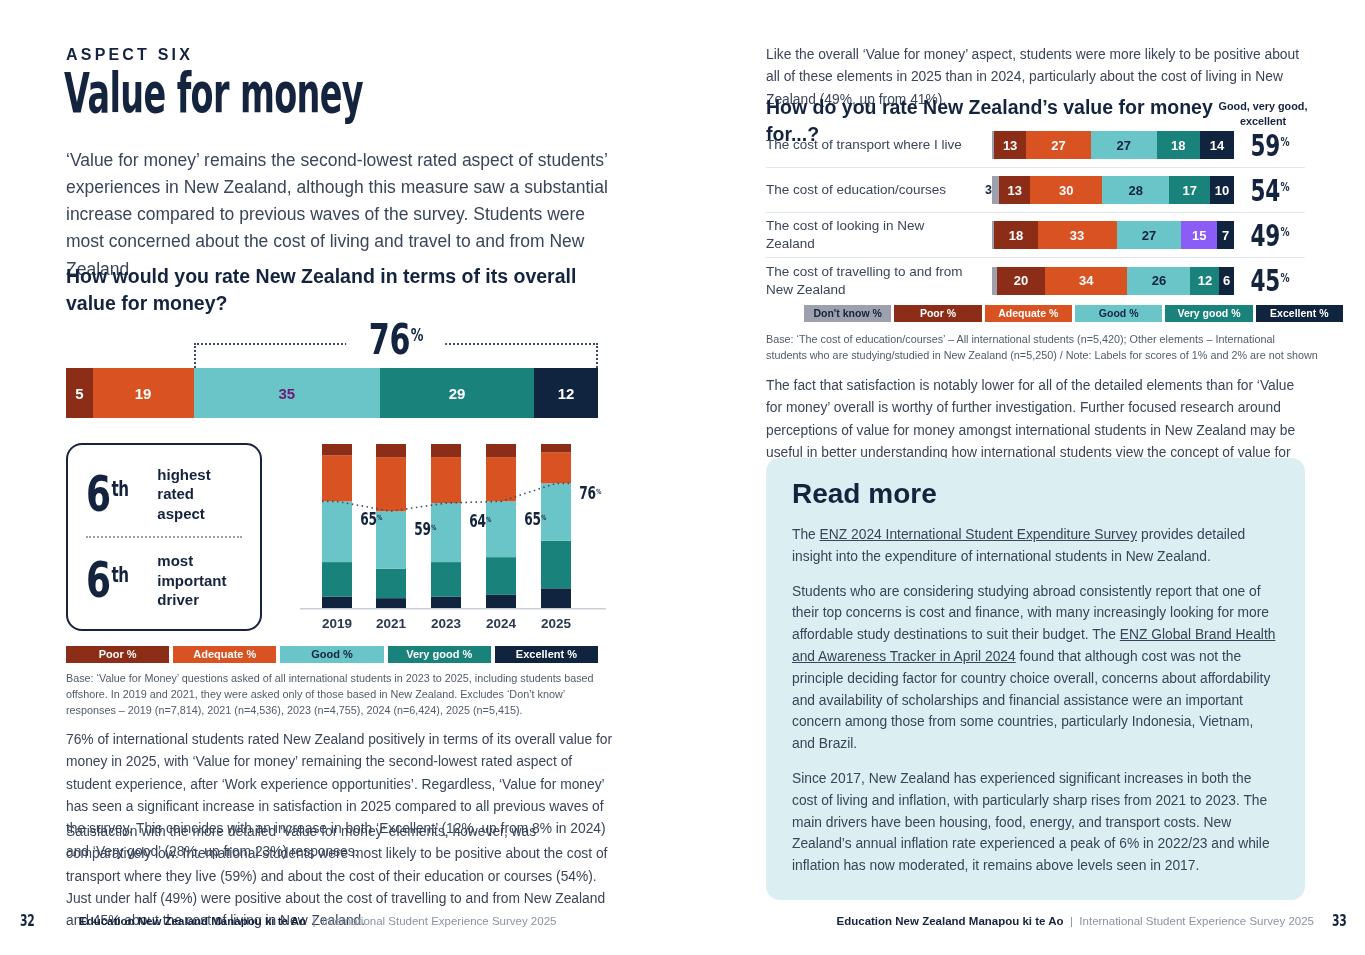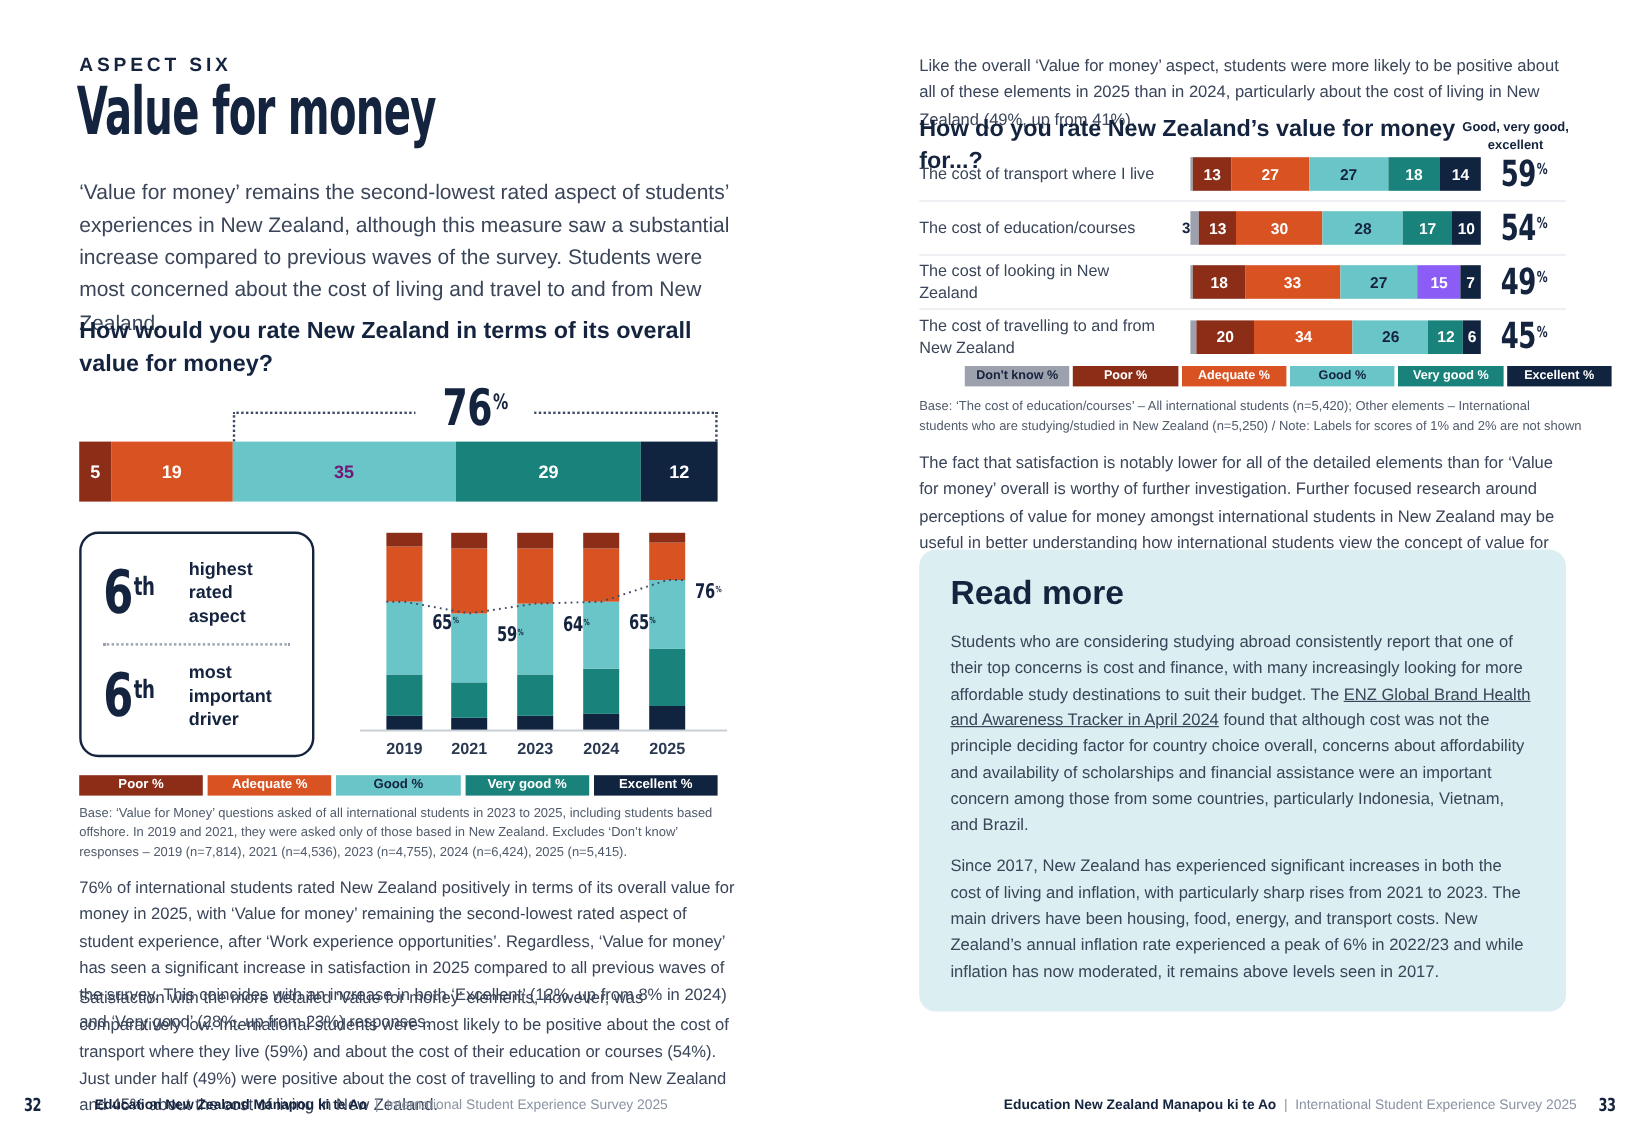--- a/index.html
+++ b/index.html
@@ -284,20 +284,21 @@
       <div class="item" style="background: rgb(25, 130, 123); color: rgb(255, 255, 255);">Very good %</div>
       <div class="item" style="background: rgb(16, 35, 63); color: rgb(255, 255, 255);">Excellent %</div>
     </div>
 
   <p class="abs note note-right" style="margin:0;">Base: ‘The cost of education/courses’ – All international students (n=5,420); Other elements – International students who are studying/studied in New Zealand (n=5,250) / Note: Labels for scores of 1% and 2% are not shown</p>
   <p class="abs body-p" style="left:766px;top:375px;width:548px;margin:0;">The fact that satisfaction is notably lower for all of the detailed elements than for ‘Value for money’ overall is worthy of further investigation. Further focused research around perceptions of value for money amongst international students in New Zealand may be useful in better understanding how international students view the concept of value for money.</p>
 
   <div class="abs readmore">
     <h3 class="rm-title">Read more</h3>
     <div id="readmore-paras">
+        <p class="rm-p"><span>The </span><span class="link">ENZ 2024 International Student Expenditure Survey</span><span> provides detailed insight into the expenditure of international students in New Zealand.</span></p>
         <p class="rm-p"><span>Students who are considering studying abroad consistently report that one of their top concerns is cost and finance, with many increasingly looking for more affordable study destinations to suit their budget. The </span><span class="link">ENZ Global Brand Health and Awareness Tracker in April 2024</span><span> found that although cost was not the principle deciding factor for country choice overall, concerns about affordability and availability of scholarships and financial assistance were an important concern among those from some countries, particularly Indonesia, Vietnam, and Brazil.</span></p>
         <p class="rm-p"><span>Since 2017, New Zealand has experienced significant increases in both the cost of living and inflation, with particularly sharp rises from 2021 to 2023. The main drivers have been housing, food, energy, and transport costs. New Zealand’s annual inflation rate experienced a peak of 6% in 2022/23 and while inflation has now moderated, it remains above levels seen in 2017.</span></p>
       </div>
   </div>
 
   <div class="abs footer-text fr-text"><b>Education New Zealand Manapou ki te Ao</b>&nbsp;&nbsp;<span>|</span>&nbsp;&nbsp;<span>International Student Experience Survey 2025</span></div>
   <div class="abs fr-page"><span class="cond pagenum">33</span></div>
 
 </div>
 

